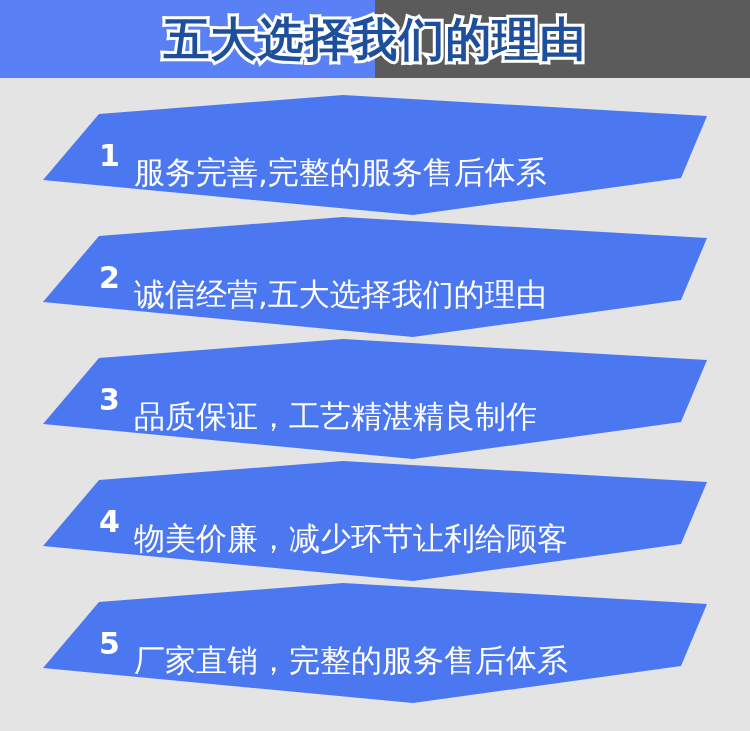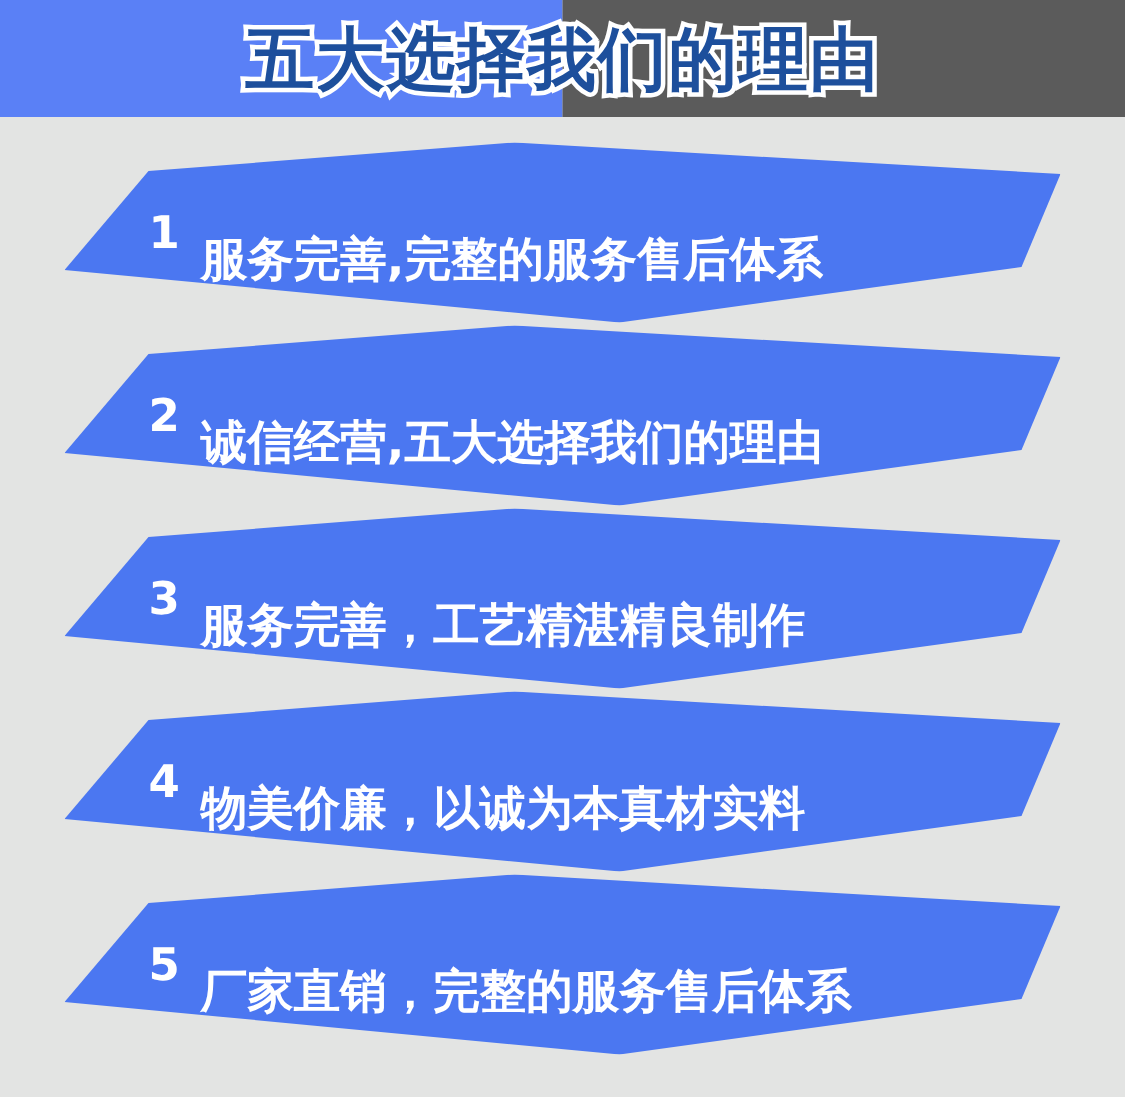--- a/index.html
+++ b/index.html
@@ -134,21 +134,21 @@
   }
   .banner-num {
     display: inline-block;
     font-size: 30px;
     font-weight: bold;
     margin-right: 14px;
   }
   .banner-label {
     display: inline-block;
     font-size: 31px;
-    font-weight: bold;
+    font-weight: normal;
     margin-top: 36px;
   }
 </style>
 </head>
 <body>
 
 <div id="page">
 
   <div class="header">
     <div class="header-bg-left"></div>
@@ -171,29 +171,29 @@
       <div class="banner-text">
         <span class="banner-num">2</span>
         <span class="banner-label">诚信经营,五大选择我们的理由</span>
       </div>
     </div>
 
     <div class="banner banner-2">
       <div class="banner-shape"></div>
       <div class="banner-text">
         <span class="banner-num">3</span>
-        <span class="banner-label">服务完善，工艺精湛精良制作</span>
+        <span class="banner-label">品质保证，工艺精湛精良制作</span>
       </div>
     </div>
 
     <div class="banner banner-3">
       <div class="banner-shape"></div>
       <div class="banner-text">
         <span class="banner-num">4</span>
-        <span class="banner-label">物美价廉，以诚为本真材实料</span>
+        <span class="banner-label">物美价廉，减少环节让利给顾客</span>
       </div>
     </div>
 
     <div class="banner banner-4">
       <div class="banner-shape"></div>
       <div class="banner-text">
         <span class="banner-num">5</span>
         <span class="banner-label">厂家直销，完整的服务售后体系</span>
       </div>
     </div>

